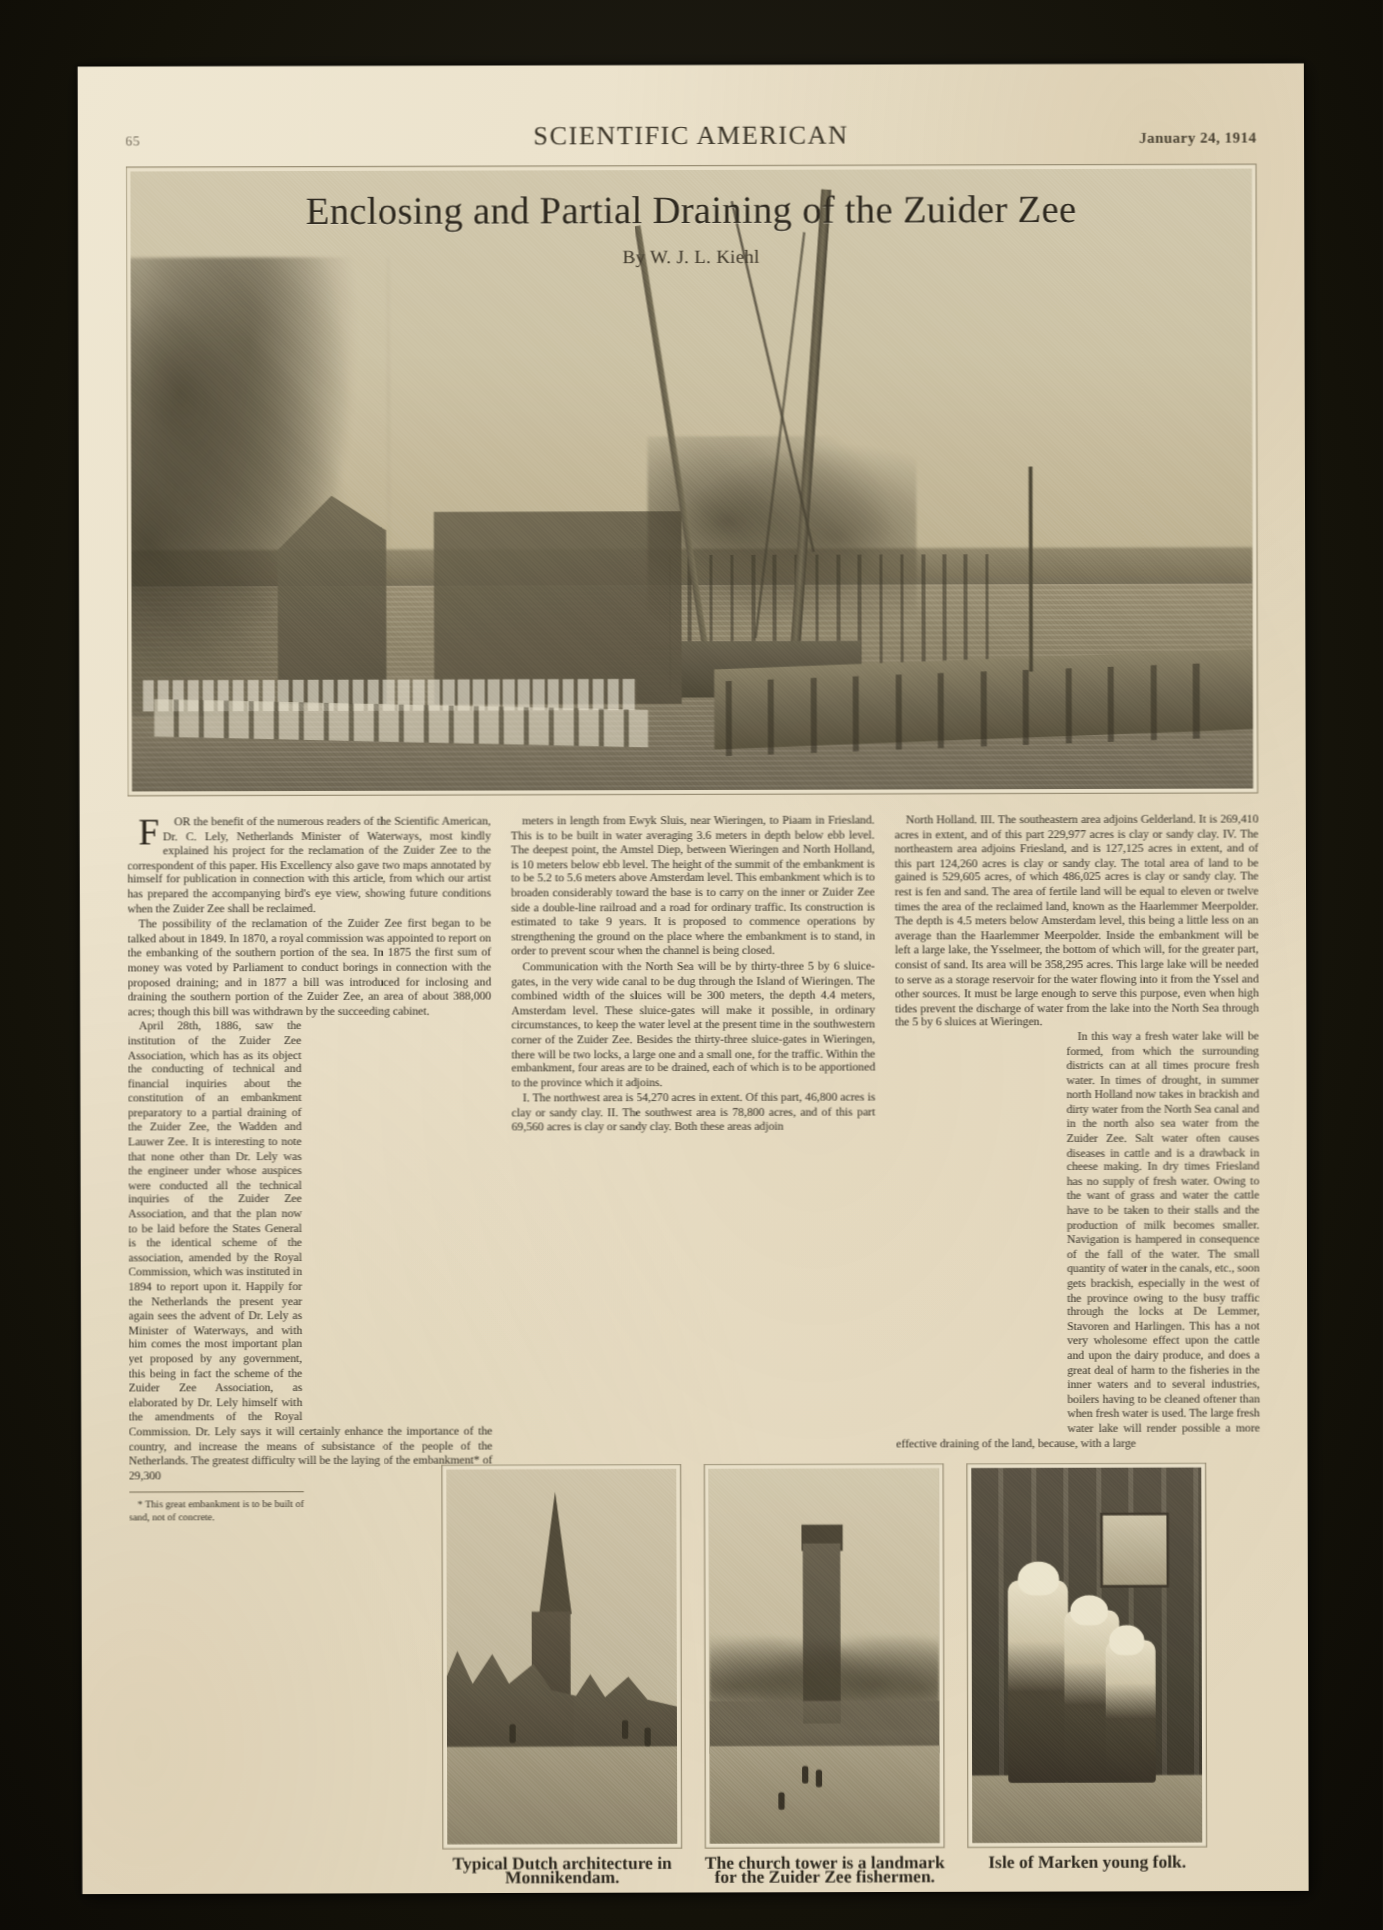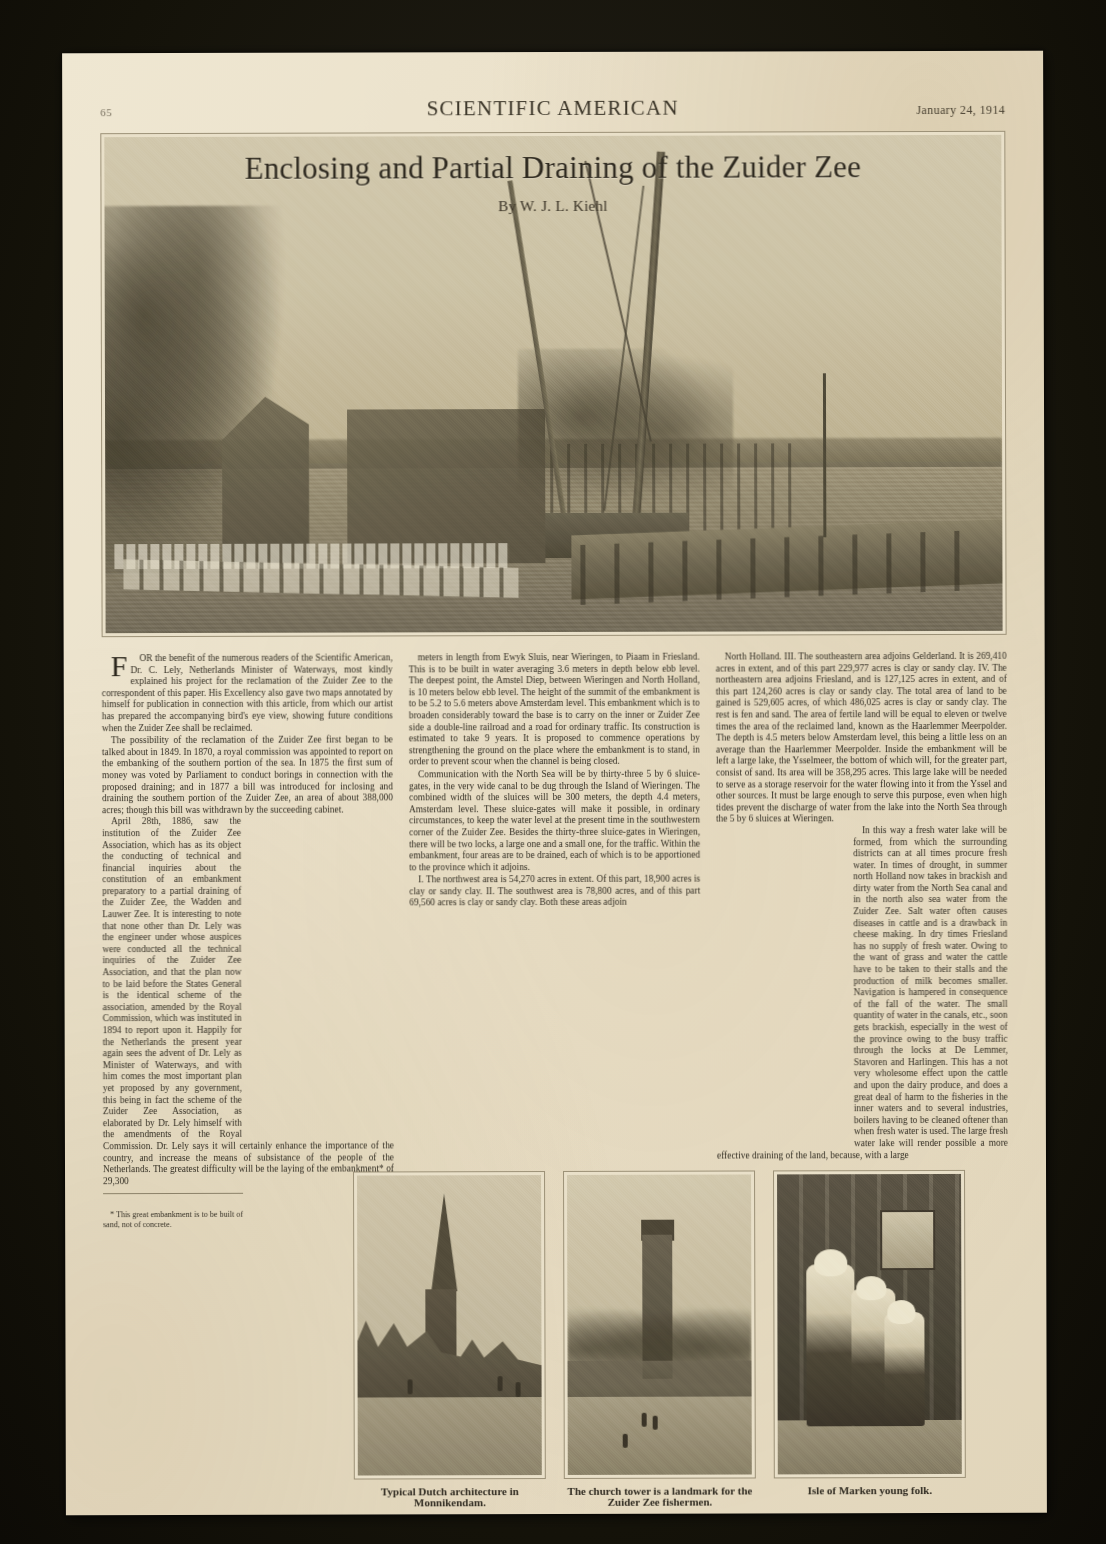--- a/index.html
+++ b/index.html
@@ -55,21 +55,21 @@
     width: 150px;
   }
   .mast-title {
     flex: 1; text-align: center;
     font-size: 21px; letter-spacing: 1.2px;
     color: #3b3528; font-weight: 400;
     font-family: "Liberation Serif", "DejaVu Serif", serif;
   }
   .mast-date {
     width: 150px; text-align: right;
-    font-size: 12px; color: #4a4232; letter-spacing: .4px;
+    font-size: 12px; color: #4a4232; letter-spacing: .4px; font-weight: bold;
   }
 
   
   #hero-frame {
     border: 1px solid #9b9076;
     padding: 3px;
     background: #e9e0c9;
     margin-bottom: 16px;
   }
   #hero {
@@ -213,39 +213,39 @@
   .dropcap::first-letter {
     float: left; font-size: 30px; line-height: 24px;
     padding: 1px 3px 0 0; font-family: "Liberation Serif", serif; color: #2c271d;
   }
 
   
   .wrap-right { float: right; width: 152px; height: 318px; shape-outside: none; }
   .wrap-left  { float: left;  width: 137px; height: 318px; }
 
   .footnote {
-    margin-top: 6px; padding-top: 16px;
+    margin-top: 6px; padding-top: 5px;
     border-top: 1px solid #8b8168;
     width: 140px;
     font-size: 8px; line-height: 9.6px; text-align: justify; text-indent: 7px;
   }
 
   
   #photo-strip {
     position: absolute; left: 250px; top: 1075px; width: 612px;
     display: flex; gap: 18px; z-index: 3;
   }
   .photo-cell { width: 192px; }
   .photo-frame {
     border: 1px solid #9b9076; padding: 3px; background: #e9e0c9;
   }
   .photo-img { height: 300px; position: relative; overflow: hidden; background: #b3aa90; }
   .photo-caption {
     margin-top: 7px; text-align: center;
-    font-size: 11px; line-height: 11px; color: #2f2a20; font-weight: bold;
+    font-size: 14px; line-height: 11px; color: #2f2a20; font-weight: bold;
   }
 
   
   .p1 .sky { position:absolute; inset:0; background: linear-gradient(180deg,#cfc5aa,#b9af94); }
   .p1 .spire {
     position:absolute; left:40%; top:6%; width:0; height:0;
     border-left: 13px solid transparent; border-right: 13px solid transparent;
     border-bottom: 98px solid #534c3a;
   }
   .p1 .tower {
@@ -383,21 +383,21 @@
         <p class="dropcap">FOR the benefit of the numerous readers of the Scientific American, Dr. C. Lely, Netherlands Minister of Waterways, most kindly explained his project for the reclamation of the Zuider Zee to the correspondent of this paper. His Excellency also gave two maps annotated by himself for publication in connection with this article, from which our artist has prepared the accompanying bird's eye view, showing future conditions when the Zuider Zee shall be reclaimed.</p>
         <p>The possibility of the reclamation of the Zuider Zee first began to be talked about in 1849. In 1870, a royal commission was appointed to report on the embanking of the southern portion of the sea. In 1875 the first sum of money was voted by Parliament to conduct borings in connection with the proposed draining; and in 1877 a bill was introduced for inclosing and draining the southern portion of the Zuider Zee, an area of about 388,000 acres; though this bill was withdrawn by the succeeding cabinet.</p>
         <div class="wrap-right"></div>
         <p>April 28th, 1886, saw the institution of the Zuider Zee Association, which has as its object the conducting of technical and financial inquiries about the constitution of an embankment preparatory to a partial draining of the Zuider Zee, the Wadden and Lauwer Zee. It is interesting to note that none other than Dr. Lely was the engineer under whose auspices were conducted all the technical inquiries of the Zuider Zee Association, and that the plan now to be laid before the States General is the identical scheme of the association, amended by the Royal Commission, which was instituted in 1894 to report upon it. Happily for the Netherlands the present year again sees the advent of Dr. Lely as Minister of Waterways, and with him comes the most important plan yet proposed by any government, this being in fact the scheme of the Zuider Zee Association, as elaborated by Dr. Lely himself with the amendments of the Royal Commission. Dr. Lely says it will certainly enhance the importance of the country, and increase the means of subsistance of the people of the Netherlands. The greatest difficulty will be the laying of the embankment* of 29,300</p>
         <div class="footnote">* This great embankment is to be built of sand, not of concrete.</div>
       </div>
 
       <div class="col">
         <p>meters in length from Ewyk Sluis, near Wieringen, to Piaam in Friesland. This is to be built in water averaging 3.6 meters in depth below ebb level. The deepest point, the Amstel Diep, between Wieringen and North Holland, is 10 meters below ebb level. The height of the summit of the embankment is to be 5.2 to 5.6 meters above Amsterdam level. This embankment which is to broaden considerably toward the base is to carry on the inner or Zuider Zee side a double-line railroad and a road for ordinary traffic. Its construction is estimated to take 9 years. It is proposed to commence operations by strengthening the ground on the place where the embankment is to stand, in order to prevent scour when the channel is being closed.</p>
         <p>Communication with the North Sea will be by thirty-three 5 by 6 sluice-gates, in the very wide canal to be dug through the Island of Wieringen. The combined width of the sluices will be 300 meters, the depth 4.4 meters, Amsterdam level. These sluice-gates will make it possible, in ordinary circumstances, to keep the water level at the present time in the southwestern corner of the Zuider Zee. Besides the thirty-three sluice-gates in Wieringen, there will be two locks, a large one and a small one, for the traffic. Within the embankment, four areas are to be drained, each of which is to be apportioned to the province which it adjoins.</p>
-        <p>I. The northwest area is 54,270 acres in extent. Of this part, 18,900 acres is clay or sandy clay. II. The southwest area is 78,800 acres, and of this part 69,560 acres is clay or sandy clay. Both these areas adjoin</p>
+        <p>I. The northwest area is 54,270 acres in extent. Of this part, 46,800 acres is clay or sandy clay. II. The southwest area is 78,800 acres, and of this part 69,560 acres is clay or sandy clay. Both these areas adjoin</p>
       </div>
 
       <div class="col">
         <p>North Holland. III. The southeastern area adjoins Gelderland. It is 269,410 acres in extent, and of this part 229,977 acres is clay or sandy clay. IV. The northeastern area adjoins Friesland, and is 127,125 acres in extent, and of this part 124,260 acres is clay or sandy clay. The total area of land to be gained is 529,605 acres, of which 486,025 acres is clay or sandy clay. The rest is fen and sand. The area of fertile land will be equal to eleven or twelve times the area of the reclaimed land, known as the Haarlemmer Meerpolder. The depth is 4.5 meters below Amsterdam level, this being a little less on an average than the Haarlemmer Meerpolder. Inside the embankment will be left a large lake, the Ysselmeer, the bottom of which will, for the greater part, consist of sand. Its area will be 358,295 acres. This large lake will be needed to serve as a storage reservoir for the water flowing into it from the Yssel and other sources. It must be large enough to serve this purpose, even when high tides prevent the discharge of water from the lake into the North Sea through the 5 by 6 sluices at Wieringen.</p>
         <div class="wrap-left"></div>
         <p>In this way a fresh water lake will be formed, from which the surrounding districts can at all times procure fresh water. In times of drought, in summer north Holland now takes in brackish and dirty water from the North Sea canal and in the north also sea water from the Zuider Zee. Salt water often causes diseases in cattle and is a drawback in cheese making. In dry times Friesland has no supply of fresh water. Owing to the want of grass and water the cattle have to be taken to their stalls and the production of milk becomes smaller. Navigation is hampered in consequence of the fall of the water. The small quantity of water in the canals, etc., soon gets brackish, especially in the west of the province owing to the busy traffic through the locks at De Lemmer, Stavoren and Harlingen. This has a not very wholesome effect upon the cattle and upon the dairy produce, and does a great deal of harm to the fisheries in the inner waters and to several industries, boilers having to be cleaned oftener than when fresh water is used. The large fresh water lake will render possible a more effective draining of the land, because, with a large</p>
       </div>
 
     </div>
 

